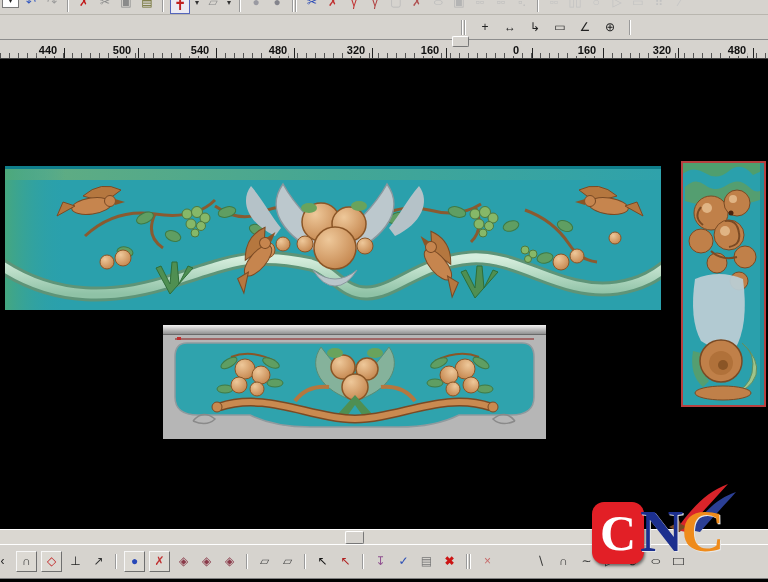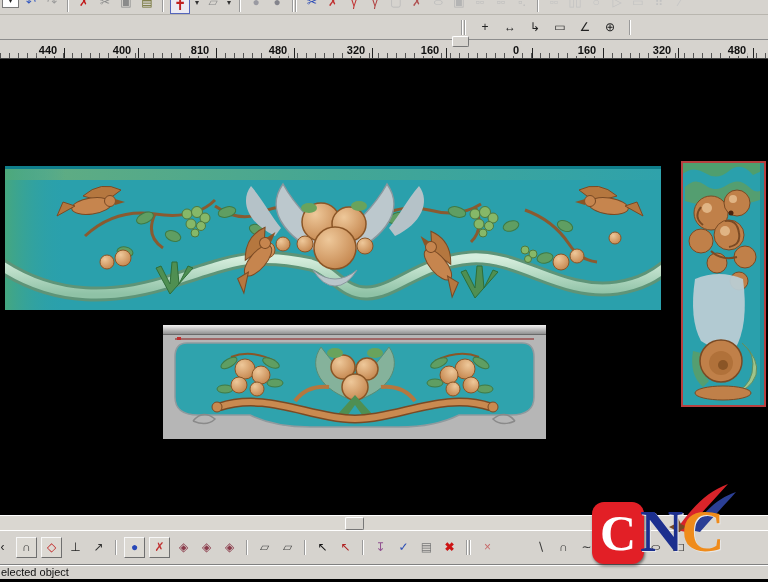--- a/index.html
+++ b/index.html
@@ -117,23 +117,23 @@
         <span class="ic" style="color: rgb(34, 34, 34);">∠</span>
         <span class="ic" style="color: rgb(34, 34, 34);">⊕</span>
         <i class="sep"></i>
       </div>
   </div>
   <div class="grip top"></div>
 
   <div class="ruler">
       <span class="rlabel" style="left: 48px;">440</span>
       <div class="rtick" style="left: 64px;"></div>
-      <span class="rlabel" style="left: 122px;">400</span>
+      <span class="rlabel" style="left: 122px;">500</span>
       <div class="rtick" style="left: 138px;"></div>
-      <span class="rlabel" style="left: 200px;">810</span>
+      <span class="rlabel" style="left: 200px;">540</span>
       <div class="rtick" style="left: 216px;"></div>
       <span class="rlabel" style="left: 278px;">480</span>
       <div class="rtick" style="left: 294px;"></div>
       <span class="rlabel" style="left: 356px;">320</span>
       <div class="rtick" style="left: 372px;"></div>
       <span class="rlabel" style="left: 430px;">160</span>
       <div class="rtick" style="left: 446px;"></div>
       <span class="rlabel" style="left: 516px;">0</span>
       <div class="rtick" style="left: 532px;"></div>
       <span class="rlabel" style="left: 587px;">160</span>
@@ -393,23 +393,20 @@
       <i class="gap"></i>
       <span class="ic" style="color: rgb(51, 51, 51);">∖</span>
       <span class="ic" style="color: rgb(51, 51, 51);">∩</span>
       <span class="ic" style="color: rgb(51, 51, 51);">∼</span>
       <span class="ic" style="color: rgb(51, 51, 51);">▷</span>
       <span class="ic" style="color: rgb(51, 51, 51);">⊙</span>
       <span class="ic wide" style="color: rgb(51, 51, 51);">○</span>
       <span class="ic wide" style="color: rgb(51, 51, 51);">□</span>
     </div>
 
-  <div class="statusbar">
-    <span>elected object</span>
-  </div>
   <div class="bottomedge"></div>
 
   <div class="logo">
     <svg class="brushes" width="74" height="50">
       <path d="M12,48 C 28,26 42,10 64,2 C 46,22 34,34 22,50 Z" fill="#d8242a"></path>
       <path d="M26,48 C 42,28 54,16 72,10 C 58,26 48,36 36,50 Z" fill="#2b3f95"></path>
       <path d="M14,36 l3,6 l6,3 l-6,3 l-3,6 l-3,-6 l-6,-3 l6,-3 z" fill="#7a4a24"></path>
     </svg>
     <div class="letters">
       <div class="lred">C</div>

